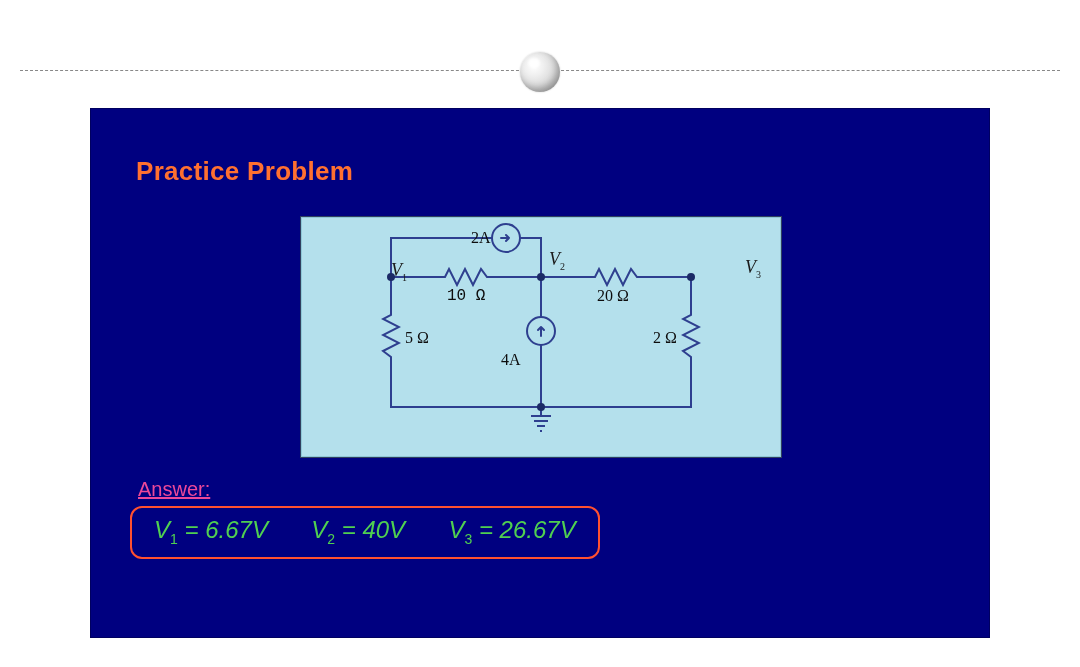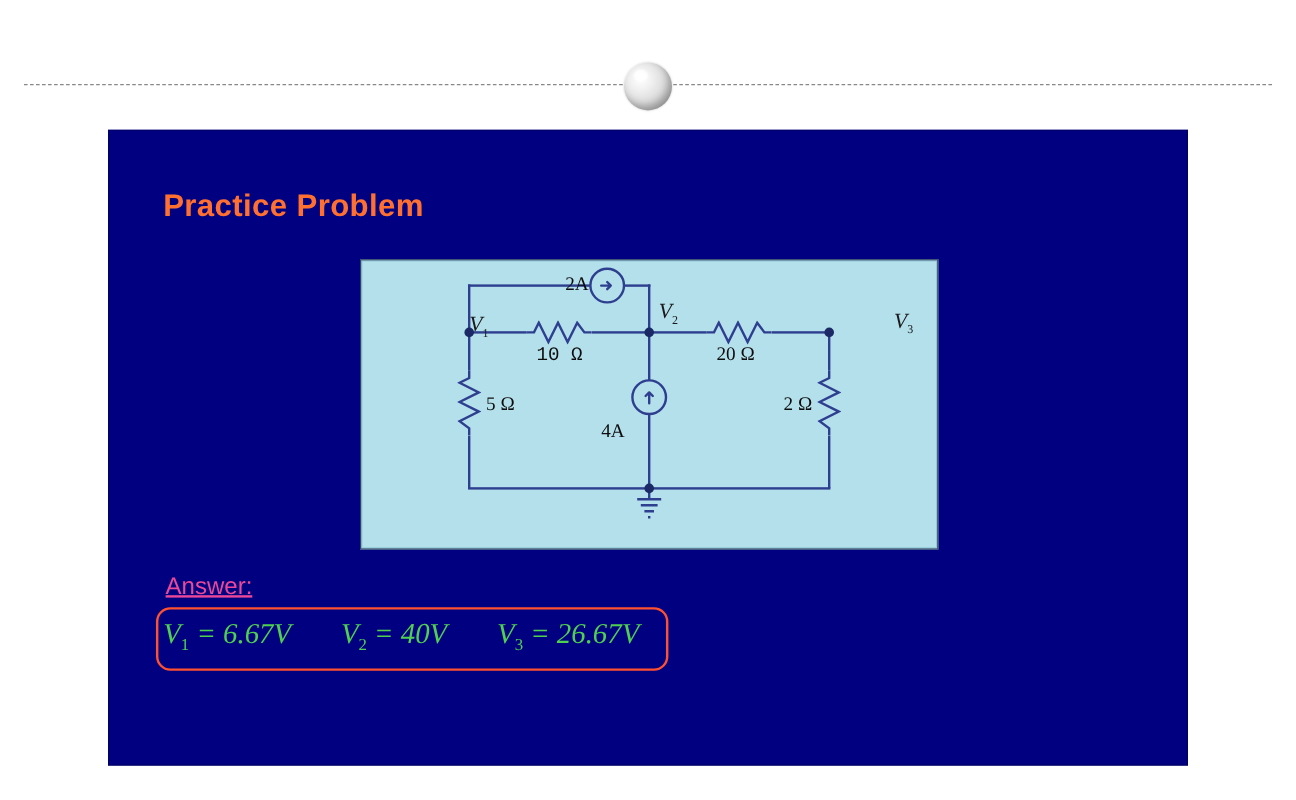--- a/index.html
+++ b/index.html
@@ -167,24 +167,24 @@
     top: 370px;
     color: #ec4899;
     font-size: 20px;
     text-decoration: underline;
   }
 
   .answer-box {
     position: absolute;
     left: 40px;
     top: 398px;
-    padding: 8px 22px 10px 4px;
+    padding: 8px 22px 10px 22px;
     border: 2px solid #ff5030;
     border-radius: 12px;
-    font-family: Liberation Serif, serif;
+    font-family: Liberation Sans, sans-serif;
     font-size: 24px;
     font-style: italic;
     color: #50d050;
     white-space: nowrap;
   }
   .answer-box .sub { font-size: 14px; vertical-align: sub; font-style: normal; }
   .answer-box .gap { display:inline-block; width: 30px; }
 </style>
 </head>
 <body>

